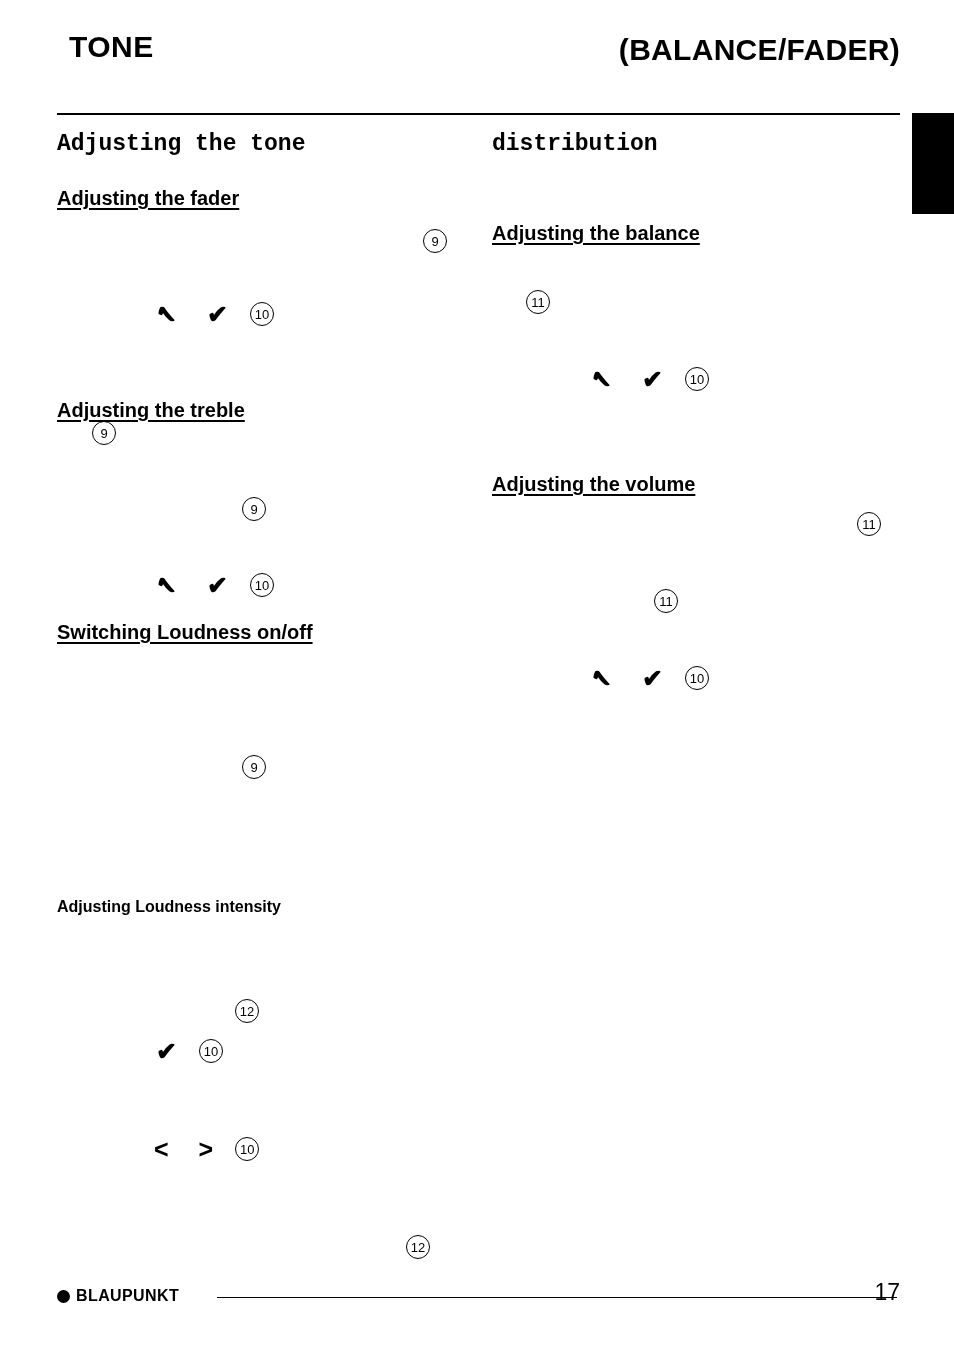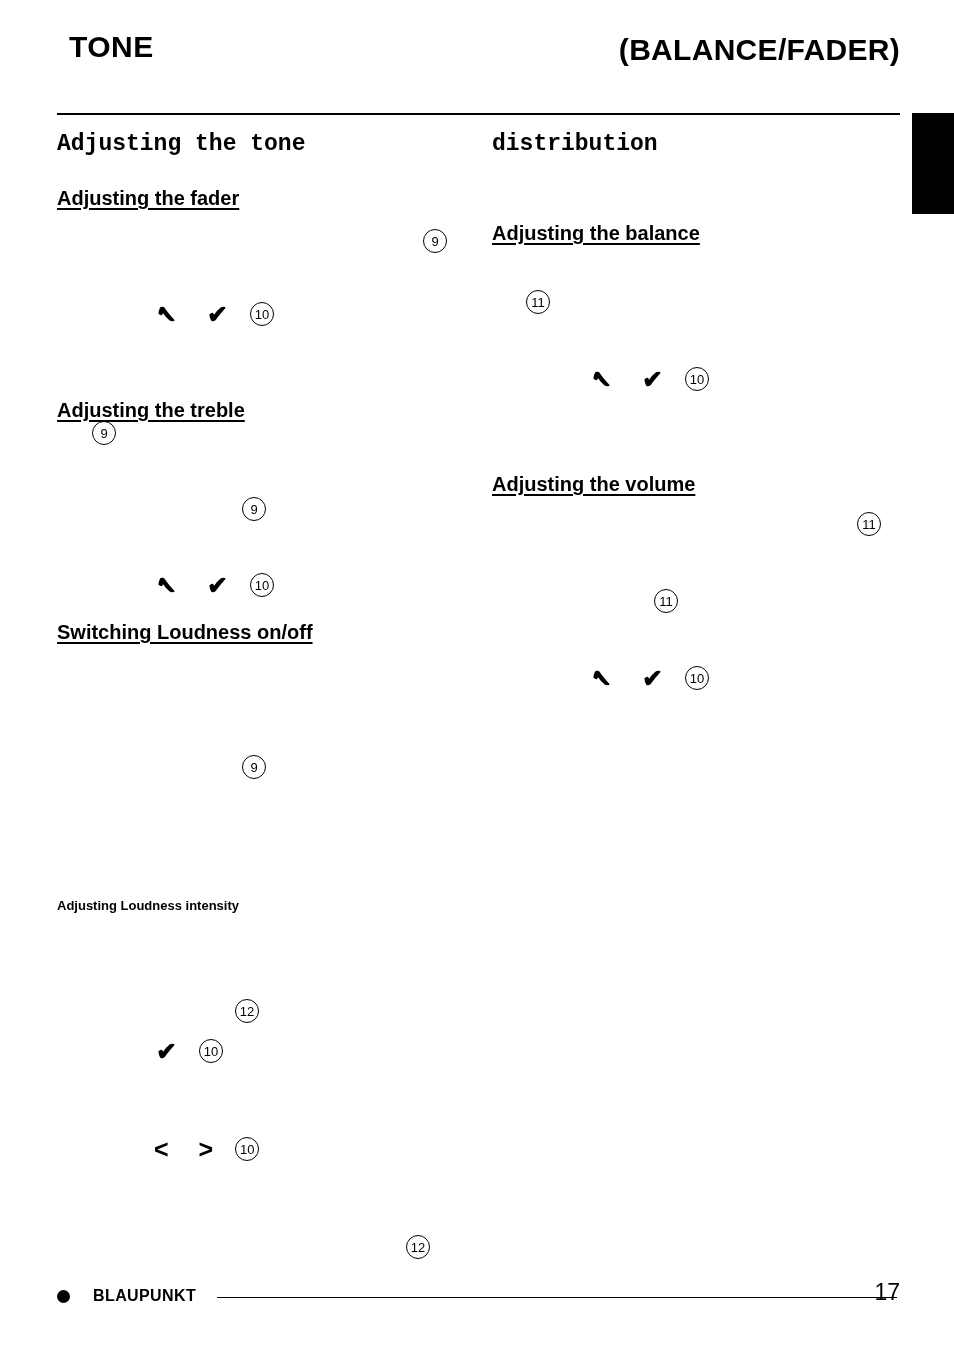--- a/index.html
+++ b/index.html
@@ -90,21 +90,21 @@
   }
   h3.sub {
     margin: 0;
     font-size: 20px;
     font-weight: bold;
     text-decoration: underline;
     text-underline-offset: 3px;
   }
   h4.sub-plain {
     margin: 0;
-    font-size: 13px;
+    font-size: 16px;
     font-weight: bold;
   }
 
   
   .abs { position: absolute; }
 
   
   .circ {
     display: inline-flex;
     align-items: center;
@@ -146,21 +146,21 @@
     top: 1287px;
     width: 843px;
     height: 30px;
   }
   .brand {
     position: absolute;
     left: 0;
     top: 0;
     display: flex;
     align-items: center;
-    gap: 23px;
+    gap: 6px;
   }
   .brand-dot {
     width: 13px;
     height: 13px;
     border-radius: 50%;
     background: #000;
     display: inline-block;
   }
   .brand-name {
     font-size: 16px;

